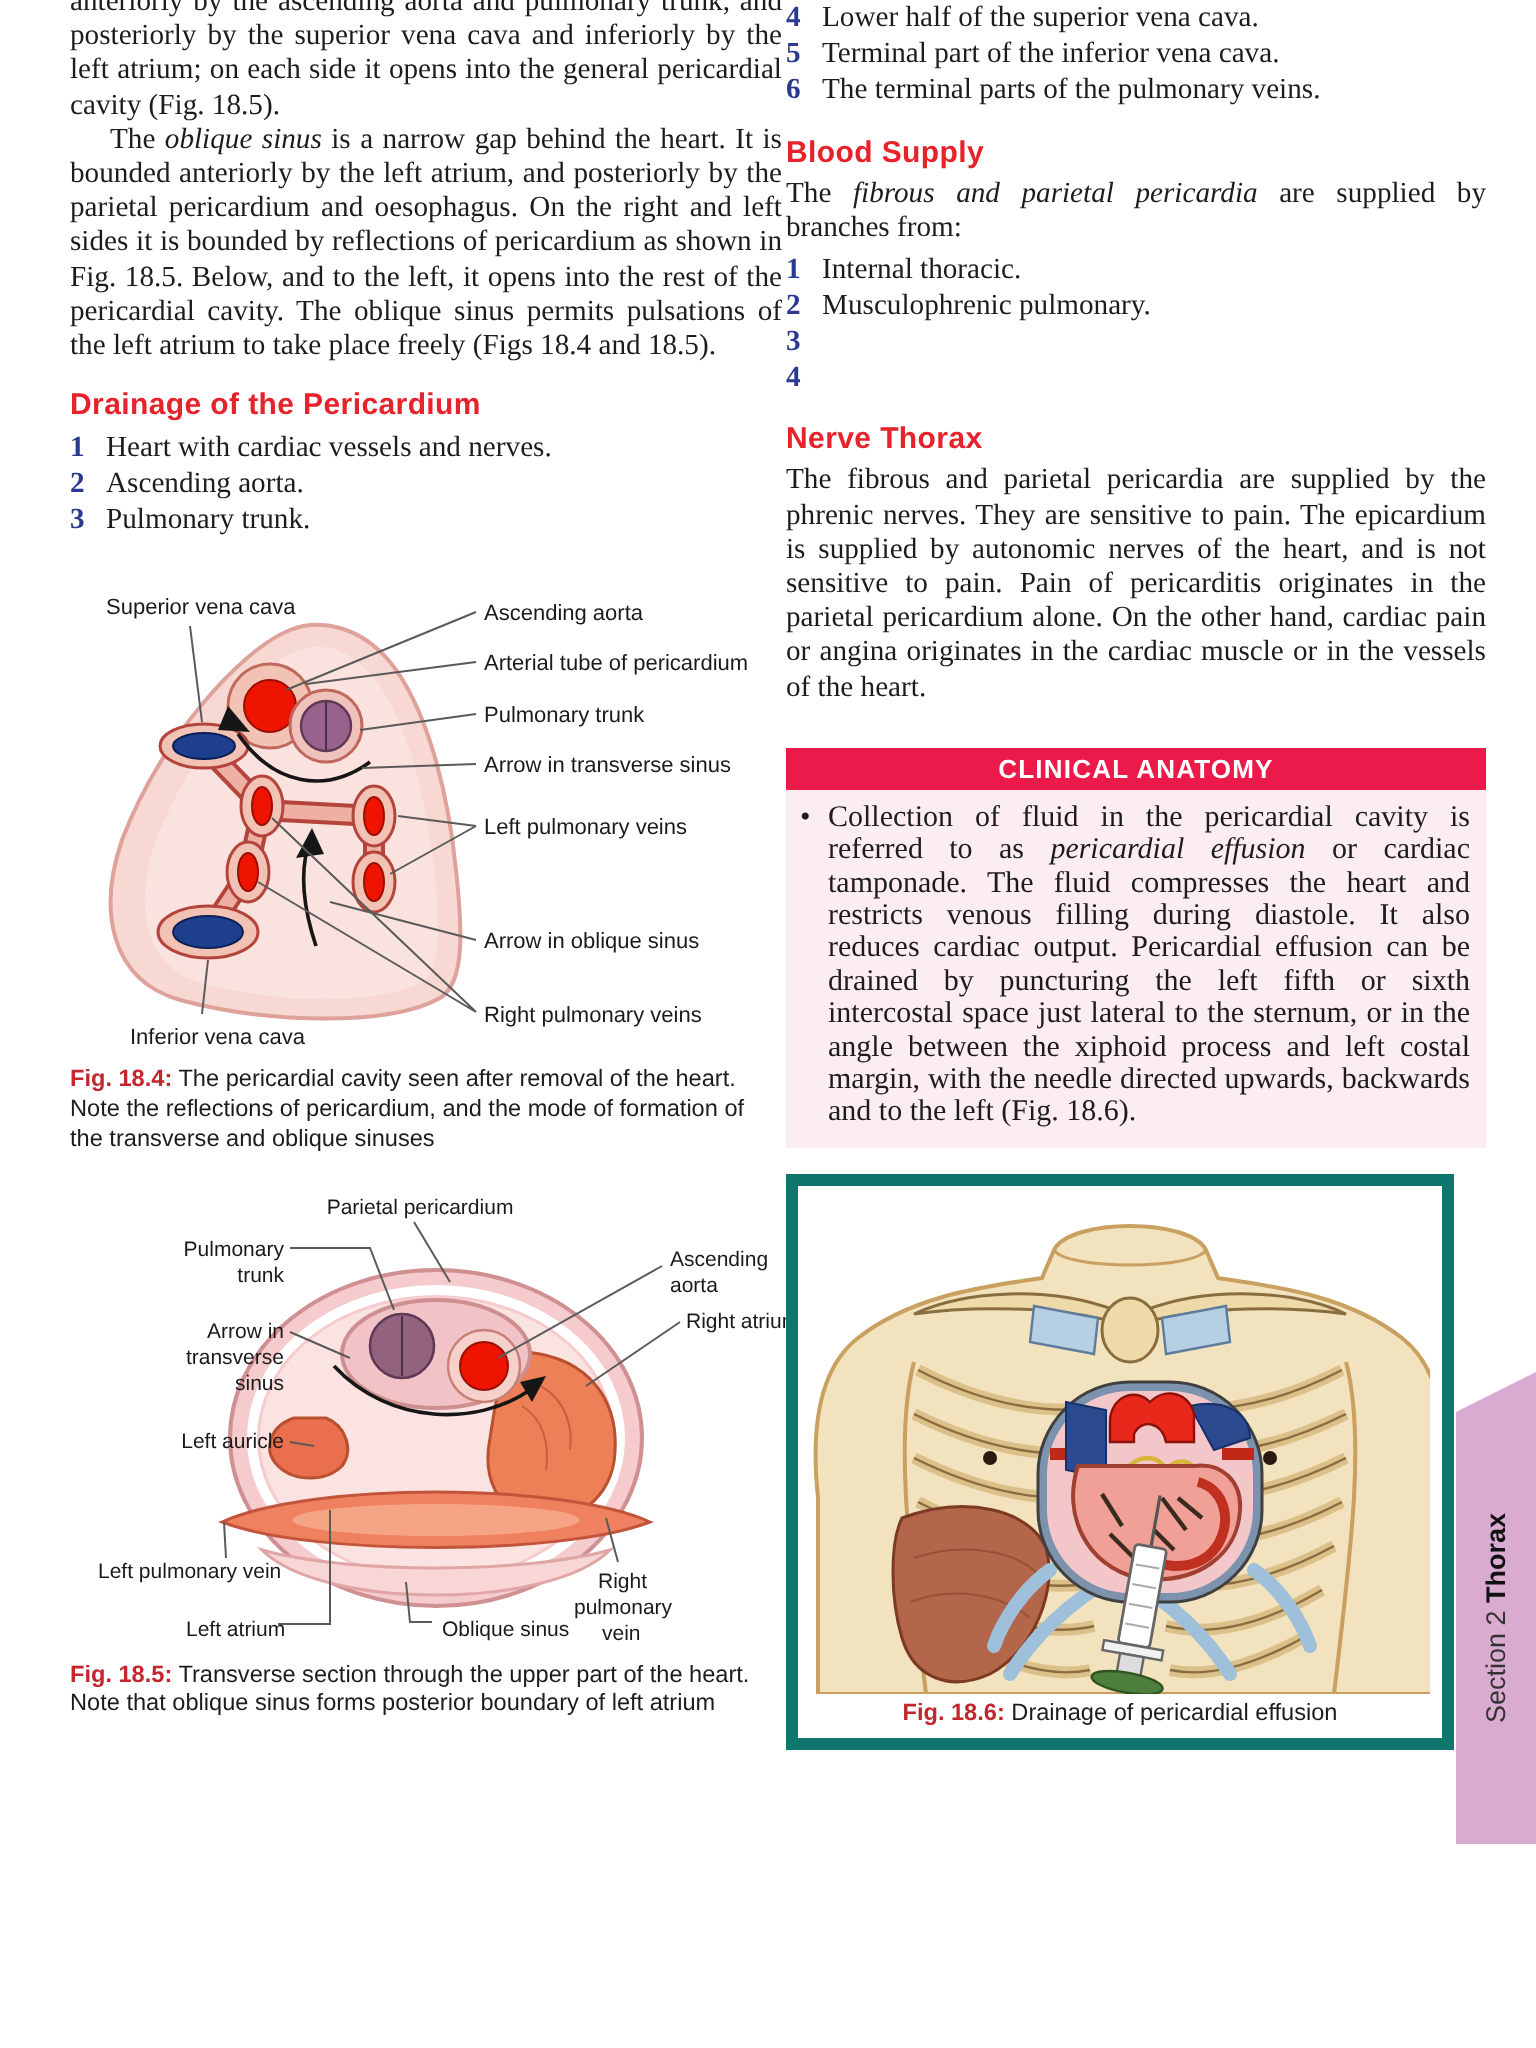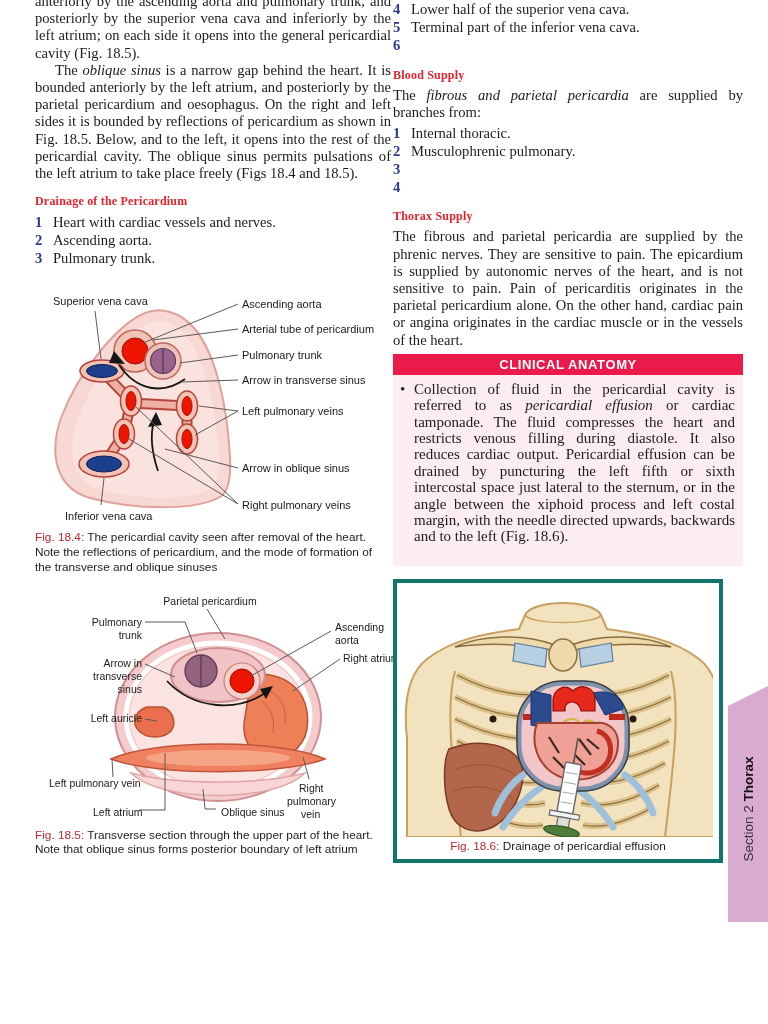--- a/index.html
+++ b/index.html
@@ -11,56 +11,56 @@
 
   
   .col-left{position:absolute;left:35px;top:-7px;width:356px;}
   .col-right{position:absolute;left:393px;top:-2px;width:350px;}
 
   .body-text{margin:0;font-size:14.6px;line-height:17.2px;text-align:justify;}
   .indent{text-indent:20px;}
   .ital{font-style:italic;}
 
   h3.redhead{
-    font-family:Liberation Serif, serif;font-weight:bold;
-    color:#e6222b;font-size:12px;margin:12px 0 4px 0;letter-spacing:.2px;
+    font-family:Liberation Sans, sans-serif;font-weight:bold;
+    color:#e6222b;font-size:15px;margin:12px 0 4px 0;letter-spacing:.2px;
   }
   ol.numlist{list-style:none;margin:2px 0 0 0;padding:0;}
   ol.numlist li{display:flex;font-size:14.6px;line-height:18px;}
   .num{color:#2b3990;font-weight:bold;width:18px;flex:none;}
 
   .caption{
     font-family:"Liberation Sans", sans-serif;font-size:11.8px;line-height:14.8px;
     text-align:left;margin-top:2px;
   }
-  .cap-label{color:#c1272d;font-weight:normal;}
+  .cap-label{color:#c1272d;font-weight:bold;}
 
   .figsvg{display:block;}
   .dlabel{font-family:"Liberation Sans", sans-serif;font-size:11px;fill:#1a1a1a;}
   .dlabel-s{font-family:"Liberation Sans", sans-serif;font-size:10.5px;fill:#1a1a1a;}
   .leader{stroke:#5a5a5a;stroke-width:1;fill:none;}
   .arrow{stroke:#161616;stroke-width:1.8;fill:none;}
 
   
-  .clinical{background:#fcedf0;margin-top:5px;padding-bottom:20px;}
+  .clinical{background:#fcedf0;margin-top:21px;padding-bottom:8px;}
   .clinical-band{
     background:#ec1a4b;color:#ffffff;text-align:center;
     font-family:"Liberation Sans", sans-serif;font-weight:bold;
     font-size:13px;height:21px;line-height:21px;letter-spacing:.6px;
   }
   .clinical ul{margin:6px 8px 0 4px;padding:0;list-style:none;}
   .clinical li{
     position:relative;padding-left:17px;text-align:justify;
     font-size:15px;line-height:16.4px;margin-bottom:1px;
   }
   .clinical li::before{content:"\2022";position:absolute;left:3px;font-size:15px;}
 
   
   .figbox{
-    margin-top:13px;width:318px;border:4px solid #0f766e;
+    margin-top:13px;width:318px;border:6px solid #0f766e;
     padding:6px 2px 5px 2px;text-align:center;
   }
   .figbox .caption{text-align:center;margin-top:2px;}
 
   
   .section-tab{
     position:absolute;right:0;top:686px;width:40px;height:236px;
     background:#d9abd1;
     -webkit-clip-path:polygon(0 20px,100% 0,100% 100%,0 100%);
     clip-path:polygon(0 20px,100% 0,100% 100%,0 100%);
@@ -249,20 +249,21 @@
       <li>
         <span class="num">4</span>
         <span>Lower half of the superior vena cava.</span>
         </li>
       <li>
         <span class="num">5</span>
         <span>Terminal part of the inferior vena cava.</span>
         </li>
       <li>
         <span class="num">6</span>
+        <span>The terminal parts of the pulmonary veins.</span>
         </li>
     </ol>
 
     <h3 class="redhead" style="margin-top:14px">Blood Supply</h3>
 
     <p class="body-text"><span>The </span><span class="ital">fibrous and parietal pericardia</span><span> are supplied by branches from:</span></p>
 
     <ol class="numlist" style="margin-top:3px">
       <li>
         <span class="num">1</span>
@@ -273,21 +274,21 @@
         <span>Musculophrenic pulmonary.</span>
         </li>
       <li>
         <span class="num">3</span>
         </li>
       <li>
         <span class="num">4</span>
         </li>
     </ol>
 
-    <h3 class="redhead" style="margin-top:13px">Thorax Supply</h3>
+    <h3 class="redhead" style="margin-top:13px">Nerve Thorax</h3>
 
     <p class="body-text">The fibrous and parietal pericardia are supplied by the phrenic nerves. They are sensitive to pain. The epicardium is supplied by autonomic nerves of the heart, and is not sensitive to pain. Pain of pericarditis originates in the parietal pericardium alone. On the other hand, cardiac pain or angina originates in the cardiac muscle or in the vessels of the heart.</p>
 
     <div class="clinical">
       <div class="clinical-band">CLINICAL ANATOMY</div>
       <ul>
         <li><span>Collection of fluid in the pericardial cavity is referred to as </span><span class="ital">pericardial effusion</span><span> or cardiac tamponade. The fluid compresses the heart and restricts venous filling during diastole. It also reduces cardiac output. Pericardial effusion can be drained by puncturing the left fifth or sixth intercostal space just lateral to the sternum, or in the angle between the xiphoid process and left costal margin, with the needle directed upwards, backwards and to the left (Fig. 18.6).</span></li>
       </ul>
     </div>
 

